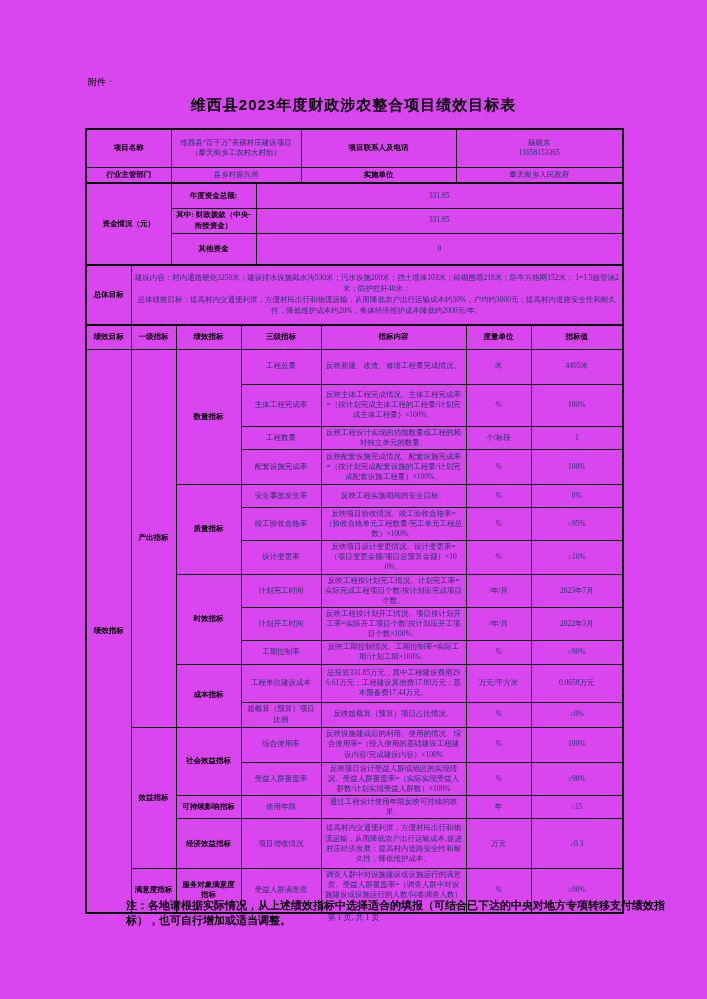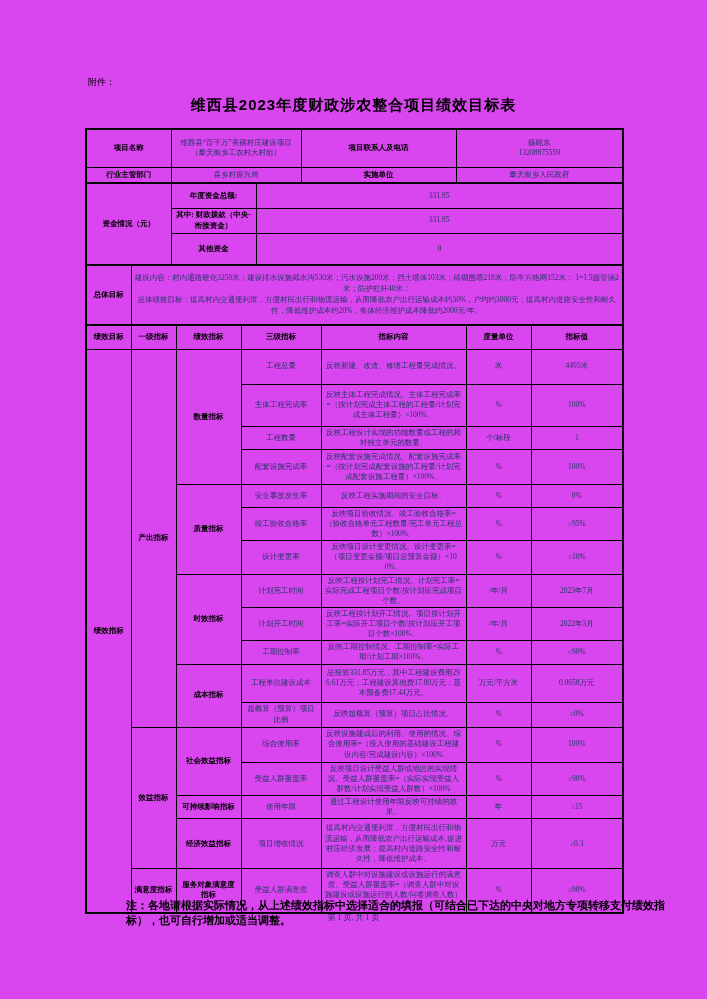--- a/index.html
+++ b/index.html
@@ -35,21 +35,21 @@
           <col style="width:155px">
           <col style="width:167px">
         </colgroup>
       <tbody>
           <tr style="height:38px">
         <td class="lbl">项目名称</td>
         <td class="val">维西县“百千万”美丽村庄建设项目（攀天阁乡工农村大村组）</td>
         <td class="lbl">项目联系人及电话</td>
         <td class="val">
           <div>杨晓东</div>
-          <div>13208875559</div>
+          <div>11658153365</div>
         </td>
       </tr>
       <tr style="height:16px">
         <td class="lbl">行业主管部门</td>
         <td class="val">县乡村振兴局</td>
         <td class="lbl">实施单位</td>
         <td class="val">攀天阁乡人民政府</td>
       </tr>
     </tbody>
       </table>

